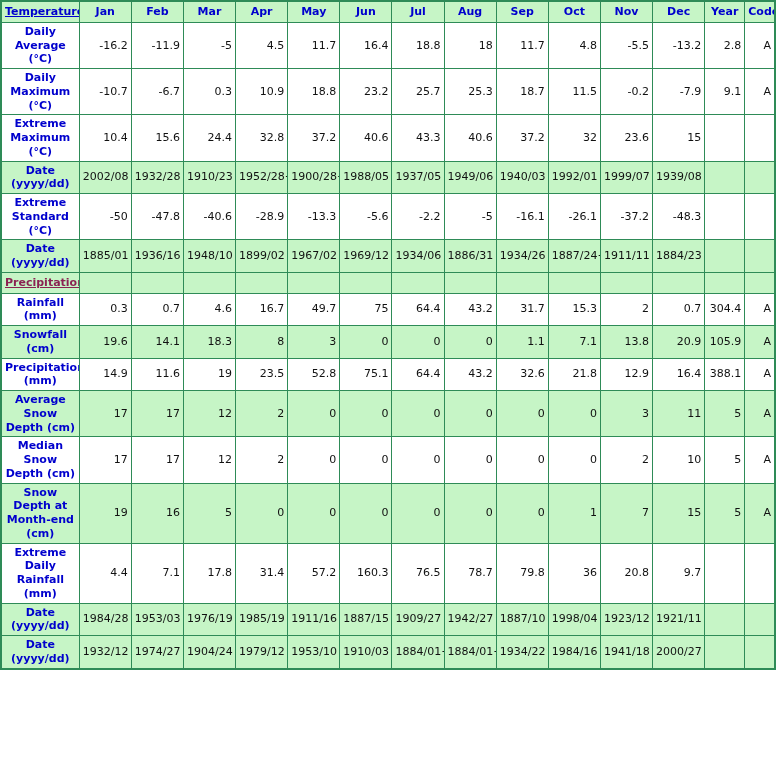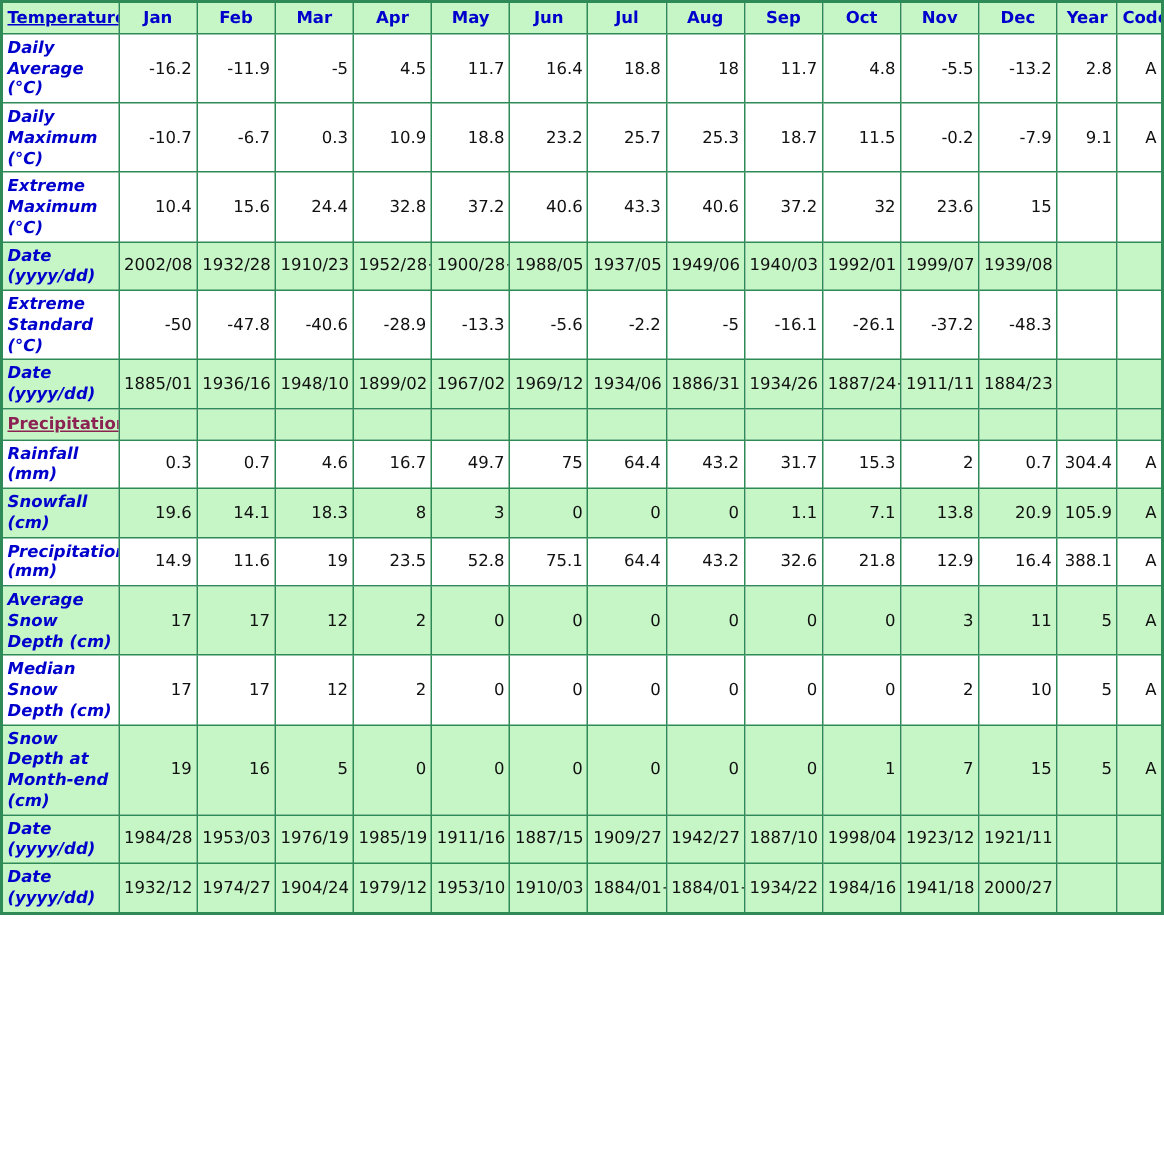--- a/index.html
+++ b/index.html
@@ -45,23 +45,22 @@
   td.section-title {
     text-align: left;
     color: #8b2252;
     font-weight: bold;
     text-decoration: underline;
   }
   
   td.rowlabel {
     color: #0000cd;
     font-weight: bold;
-    text-align: left;
+    text-align: center;
     line-height: 1.3;
-    font-style: italic;
   }
   td.val {
     text-align: right;
     color: #111111;
     font-weight: normal;
     white-space: nowrap;
   }
   td.val.bold { font-weight: normal; }
   td.code {
     text-align: right;
@@ -331,20 +330,37 @@
         <td class="val">0</td>
         <td class="val">0</td>
         <td class="val">0</td>
         <td class="val">0</td>
         <td class="val">1</td>
         <td class="val">7</td>
         <td class="val">15</td>
         <td class="val">5</td>
         <td class="code">A</td>
       </tr>
+      <tr class="plain">
+        <td class="rowlabel">Extreme Daily Rainfall (mm)</td>
+        <td class="val">4.4</td>
+        <td class="val">7.1</td>
+        <td class="val">17.8</td>
+        <td class="val">31.4</td>
+        <td class="val">57.2</td>
+        <td class="val bold">160.3</td>
+        <td class="val">76.5</td>
+        <td class="val">78.7</td>
+        <td class="val">79.8</td>
+        <td class="val">36</td>
+        <td class="val">20.8</td>
+        <td class="val">9.7</td>
+        <td class="val">&nbsp;</td>
+        <td class="code">&nbsp;</td>
+      </tr>
       <tr class="shade">
         <td class="rowlabel">Date (yyyy/dd)</td>
         <td class="val">1984/28</td>
         <td class="val">1953/03</td>
         <td class="val">1976/19</td>
         <td class="val">1985/19</td>
         <td class="val">1911/16</td>
         <td class="val bold">1887/15</td>
         <td class="val">1909/27</td>
         <td class="val">1942/27</td>

